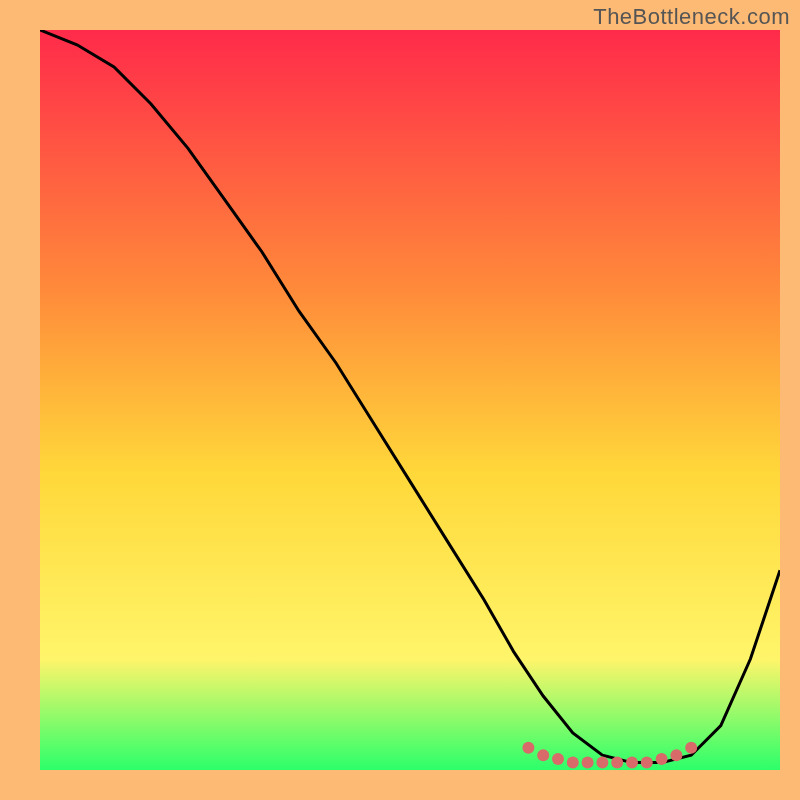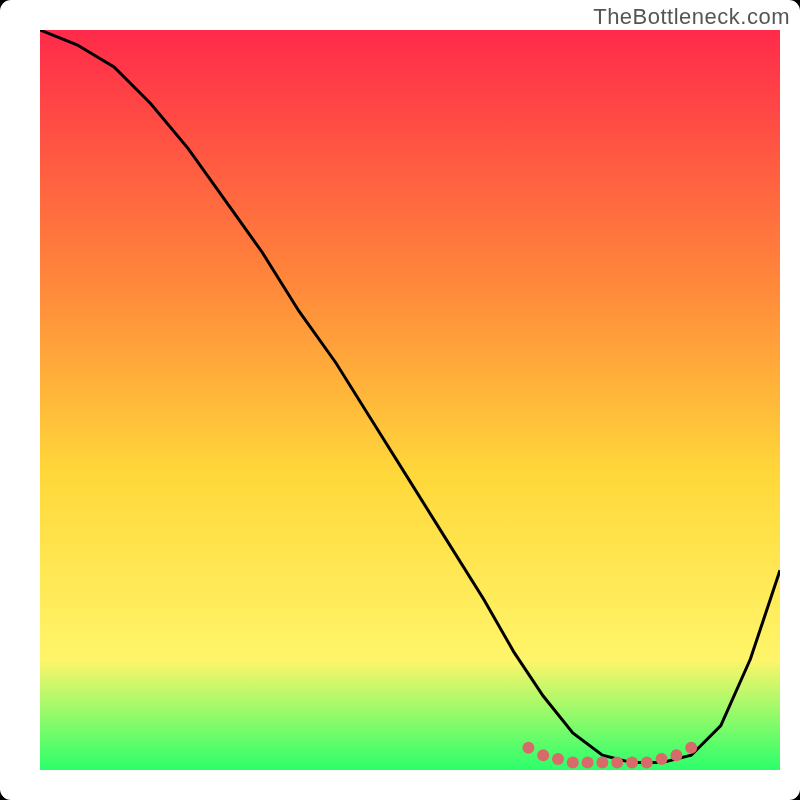--- a/index.html
+++ b/index.html
@@ -8,22 +8,21 @@
     width: 800px;
     height: 800px;
     background: #000;
     font-family: Arial, Helvetica, sans-serif;
     overflow: hidden;
   }
   .frame {
     position: relative;
     width: 800px;
     height: 800px;
-    background: #ffffff;
-    border-radius: 11px;
+    background: #fdba74;
   }
   .watermark {
     position: absolute;
     top: 4px;
     right: 10px;
     color: #555;
     font-size: 22px;
     font-weight: 500;
     letter-spacing: 0.5px;
     z-index: 5;

